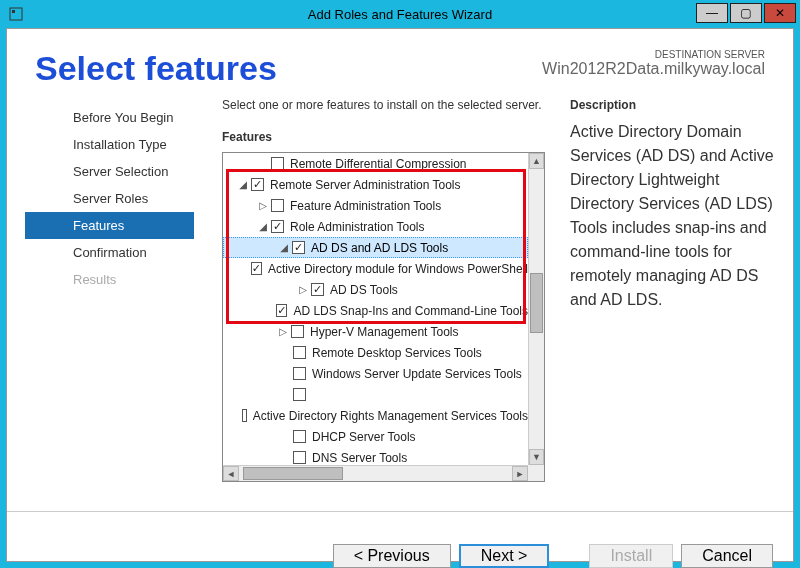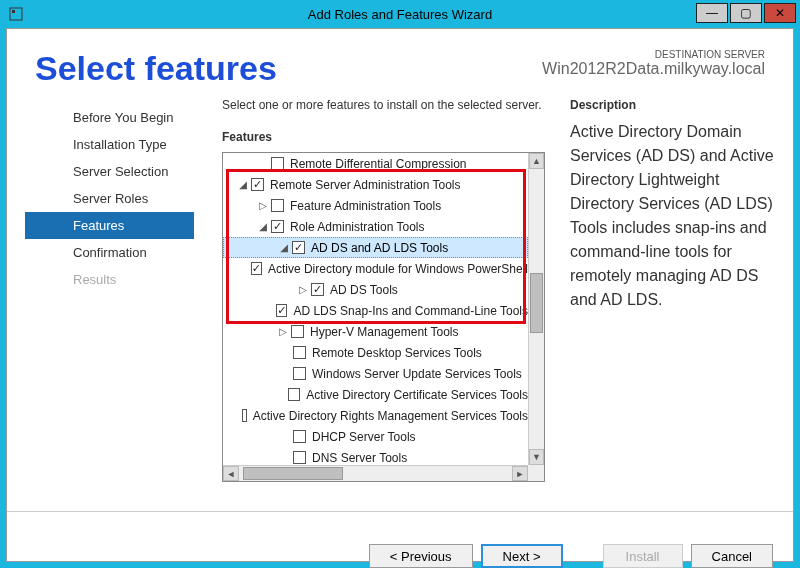--- a/index.html
+++ b/index.html
@@ -39,21 +39,21 @@
 .vscroll { position: absolute; top: 0; right: 0; width: 16px; bottom: 16px; background: #eee; border-left: 1px solid #ccc; }
 .vthumb { position: absolute; left: 1px; right: 1px; top: 120px; height: 60px; background: #bfbfbf; border: 1px solid #999; }
 .varrow { position: absolute; left: 0; right: 0; height: 16px; background: #ddd; border: 1px solid #bbb; display: flex; align-items: center; justify-content: center; font-size: 9px; color: #555; }
 .hscroll { position: absolute; left: 0; right: 16px; bottom: 0; height: 16px; background: #eee; border-top: 1px solid #ccc; }
 .hthumb { position: absolute; top: 1px; bottom: 1px; left: 20px; width: 100px; background: #bfbfbf; border: 1px solid #999; }
 .harrow { position: absolute; top: 0; bottom: 0; width: 16px; background: #ddd; border: 1px solid #bbb; display: flex; align-items: center; justify-content: center; font-size: 9px; color: #555; }
 .corner { position: absolute; right: 0; bottom: 0; width: 16px; height: 16px; background: #eee; }
 .desc-col { flex: 1; }
 .desc-text { font-size: 16px; color: #333; line-height: 1.5; }
 .footer { position: absolute; left: 0; right: 0; bottom: 0; height: 50px; border-top: 1px solid #ccc; display: flex; align-items: center; justify-content: flex-end; padding-right: 20px; gap: 8px; }
-.btn { min-width: 80px; height: 24px; border: 1px solid #999; background: #f0f0f0; font-size: 13px; cursor: pointer; padding: 0 20px; margin-top: 39px; }
+.btn { min-width: 80px; height: 24px; border: 1px solid #999; background: #f0f0f0; font-size: 16px; cursor: pointer; padding: 0 20px; margin-top: 39px; }
 .btn.primary { border: 2px solid #2b90d9; }
 .btn.disabled { color: #aaa; border-color: #ccc; }
 .btn-gap { width: 24px; }
 </style>
 </head>
 <body>
 
 <div class="window">
   <div class="titlebar">
     <span class="titlebar-icon">
@@ -159,21 +159,20 @@
                 <div class="tree-row">
                   <span class="indent" style="width: 56px;"></span>
                   <span class="expander"></span>
                   <span class="cb"></span>
                   <span class="row-label">Windows Server Update Services Tools</span>
                 </div>
                 <div class="tree-row">
                   <span class="indent" style="width: 56px;"></span>
                   <span class="expander"></span>
                   <span class="cb"></span>
-                  <span class="row-label">Active Directory Certificate Services Tools</span>
                 </div>
                 <div class="tree-row">
                   <span class="indent" style="width: 56px;"></span>
                   <span class="expander"></span>
                   <span class="cb"></span>
                   <span class="row-label">Active Directory Rights Management Services Tools</span>
                 </div>
                 <div class="tree-row">
                   <span class="indent" style="width: 56px;"></span>
                   <span class="expander"></span>

